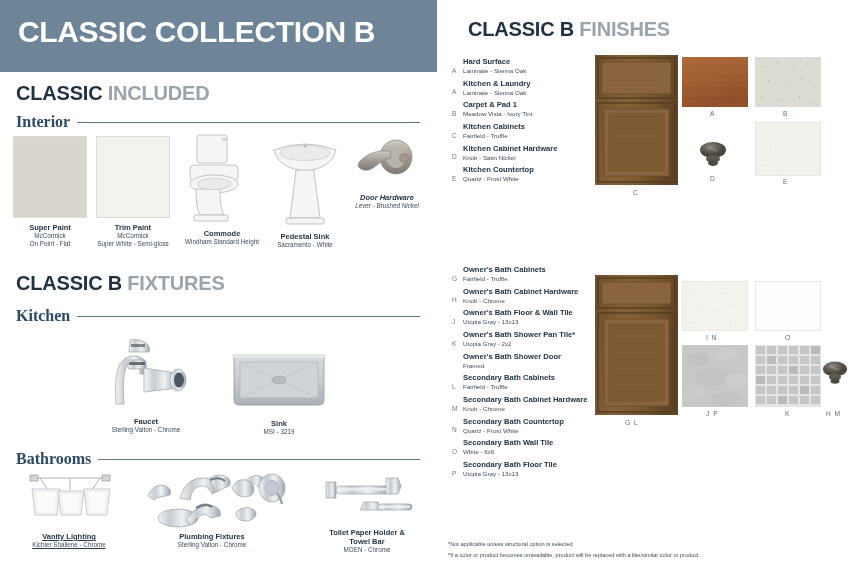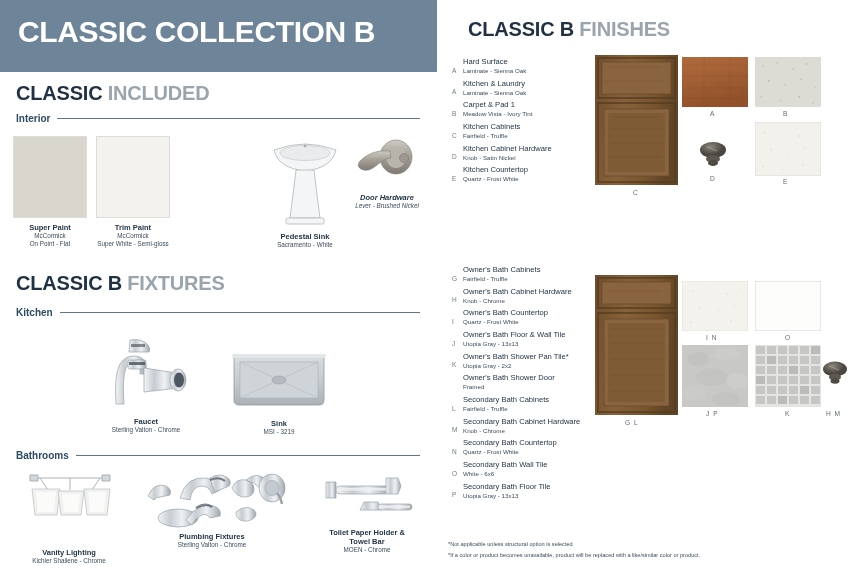--- a/index.html
+++ b/index.html
@@ -25,40 +25,40 @@
     position: absolute; left: 18px; top: 15px;
     font-size: 30px; font-weight: bold; color: #ffffff;
     letter-spacing: -0.4px;
   }
 
   .sec-head { font-size: 20px; font-weight: bold; letter-spacing: -0.2px; }
   .sec-head .dark { color: #1f3142; }
   .sec-head .light { color: #9aa4ad; }
 
   .sub-head-row { display: flex; align-items: center; gap: 7px; }
-  .sub-head { font-size: 10px; font-weight: bold; color: #2d4a63; white-space: nowrap; }
+  .sub-head { font-size: 16px; font-weight: bold; color: #2d4a63; white-space: nowrap; font-family: Liberation Serif, serif; }
   .rule { flex: 1 1 auto; height: 1px; background: #5d7789; }
 
   .cap { text-align: center; line-height: 1.22; }
   .cap-t { font-size: 7.5px; font-weight: bold; color: #233646; }
   .cap-s { font-size: 6.3px; color: #3b4c5c; }
 
   .swatch-box { border: 1px solid #dedcd6; }
 
   
   .right-col { position: absolute; left: 448px; top: 0; width: 405px; height: 569px; }
 
   .fin-list { position: absolute; }
   .fin-item { position: relative; display: flex; align-items: flex-end; margin-bottom: 5.4px; }
   .fin-letter {
     width: 11px; flex: 0 0 11px; font-size: 6.5px; color: #6c7b88;
     text-align: left; padding-bottom: 0.5px;
   }
   .fin-text { line-height: 1.18; }
-  .fin-name { font-size: 7.6px; font-weight: normal; color: #223546; white-space: nowrap; }
+  .fin-name { font-size: 7.6px; font-weight: bold; color: #223546; white-space: nowrap; }
   .fin-sub { font-size: 6.2px; color: #3b4c5c; white-space: nowrap; }
 
   .sw-label { position: absolute; font-size: 6.6px; color: #5d6b78; letter-spacing: 1px; }
 
   .foot { position: absolute; left: 0; font-size: 5.6px; color: #3d4d5c; white-space: nowrap; }
 
   
   .abs { position: absolute; }
 </style>
 </head>
@@ -93,20 +93,37 @@
 
     <div class="abs" style="left:96px; top:136px;">
       <div class="swatch-box" style="width:74px; height:82px; background:#f3f2ee;"></div>
       <div class="cap" style="width:92px; margin-left:-9px; margin-top:5px;">
         <div class="cap-t">Trim Paint</div>
         <div class="cap-s">McCormick</div>
         <div class="cap-s">Super White - Semi-gloss</div>
       </div>
     </div>
 
+    <div class="abs" style="left:182px; top:131px;">
+      <svg width="80" height="92" viewBox="0 0 80 92">
+        <g fill="#f4f5f6" stroke="#b9bdc0" stroke-width="0.9">
+          <rect x="15" y="4" width="30" height="28" rx="2.5"></rect>
+          <path d="M12 34 h40 a4 4 0 0 1 4 4 v8 a4 4 0 0 1 -4 4 h-40 a4 4 0 0 1 -4 -4 v-8 a4 4 0 0 1 4 -4 z"></path>
+          <ellipse cx="32" cy="53" rx="24" ry="9"></ellipse>
+          <path d="M14 58 c0 16 2 22 4 26 h24 c-4 -8 -4 -18 -4 -26 z"></path>
+          <rect x="12" y="84" width="34" height="6" rx="1.5"></rect>
+        </g>
+        <rect x="40" y="7" width="5" height="2.6" fill="#cfd3d6"></rect>
+        <ellipse cx="32" cy="53" rx="17" ry="5.6" fill="#e9ebec" stroke="#c5c9cc" stroke-width="0.7"></ellipse>
+      </svg>
+      <div class="cap" style="width:112px; margin-left:-16px; margin-top:2px;">
+        <div class="cap-t">Commode</div>
+        <div class="cap-s">Windham Standard Height</div>
+      </div>
+    </div>
 
     <div class="abs" style="left:270px; top:136px;">
       <svg width="70" height="90" viewBox="0 0 70 90">
         <g fill="#f4f5f6" stroke="#b9bdc0" stroke-width="0.9">
           <path d="M4 14 q31 -12 62 0 q-4 18 -31 21 q-27 -3 -31 -21 z"></path>
           <path d="M26 34 q-3 26 -6 48 h30 q-3 -22 -6 -48 z"></path>
           <rect x="16" y="82" width="38" height="6" rx="1.5"></rect>
         </g>
         <ellipse cx="35" cy="17" rx="25" ry="7.5" fill="#e9ebec" stroke="#c5c9cc" stroke-width="0.7"></ellipse>
         <circle cx="35" cy="10" r="1.4" fill="#aab0b5"></circle>
@@ -213,21 +230,21 @@
         </g>
         <g fill="#f1f2f0" stroke="#bdc3c7" stroke-width="0.8">
           <path d="M14 17 h28 l-3 26 h-22 z"></path>
           <path d="M40 19 h26 l-3 24 h-20 z"></path>
           <path d="M66 17 h26 l-3 26 h-20 z"></path>
         </g>
         <path d="M18 20 h20 l-2 20 h-16 z" fill="#fbfbfa"></path>
         <path d="M44 22 h18 l-2 18 h-14 z" fill="#fbfbfa"></path>
         <path d="M70 20 h18 l-2 20 h-14 z" fill="#fbfbfa"></path>
       </svg>
-      <div class="cap" style="width:112px; margin-left:-5px; margin-top:20px;">
+      <div class="cap" style="width:112px; margin-left:-5px; margin-top:4px;text-decoration:underline;">
         <div class="cap-t">Vanity Lighting</div>
         <div class="cap-s">Kichler Shailene - Chrome</div>
       </div>
     </div>
 
     <div class="abs" style="left:140px; top:472px;">
       <svg width="160" height="58" viewBox="0 0 160 58">
         <g fill="url(#chr)" stroke="#9aa3a9" stroke-width="0.7">
           <path d="M8 24 q6 -14 18 -10 q6 3 4 9 l-10 2 q-4 0 -6 3 z"></path>
           <path d="M40 26 q6 -22 26 -20 q12 2 14 12 l-8 4 q-3 -8 -10 -8 q-10 0 -12 14 z"></path>
@@ -434,27 +451,20 @@
         <div class="fin-text">
           <div class="fin-name">Owner's Bath Cabinets</div>
           <div class="fin-sub">Fairfield - Truffle</div>
         </div>
       </div>
       <div class="fin-item">
         <div class="fin-letter">H</div>
         <div class="fin-text">
           <div class="fin-name">Owner's Bath Cabinet Hardware</div>
           <div class="fin-sub">Knob - Chrome</div>
-        </div>
-      </div>
-      <div class="fin-item">
-        <div class="fin-letter">I</div>
-        <div class="fin-text">
-          <div class="fin-name">Owner's Bath Countertop</div>
-          <div class="fin-sub">Quartz - Frost White</div>
         </div>
       </div>
       <div class="fin-item">
         <div class="fin-letter">J</div>
         <div class="fin-text">
           <div class="fin-name">Owner's Bath Floor &amp; Wall Tile</div>
           <div class="fin-sub">Utopia Gray - 13x13</div>
         </div>
       </div>
       <div class="fin-item">

